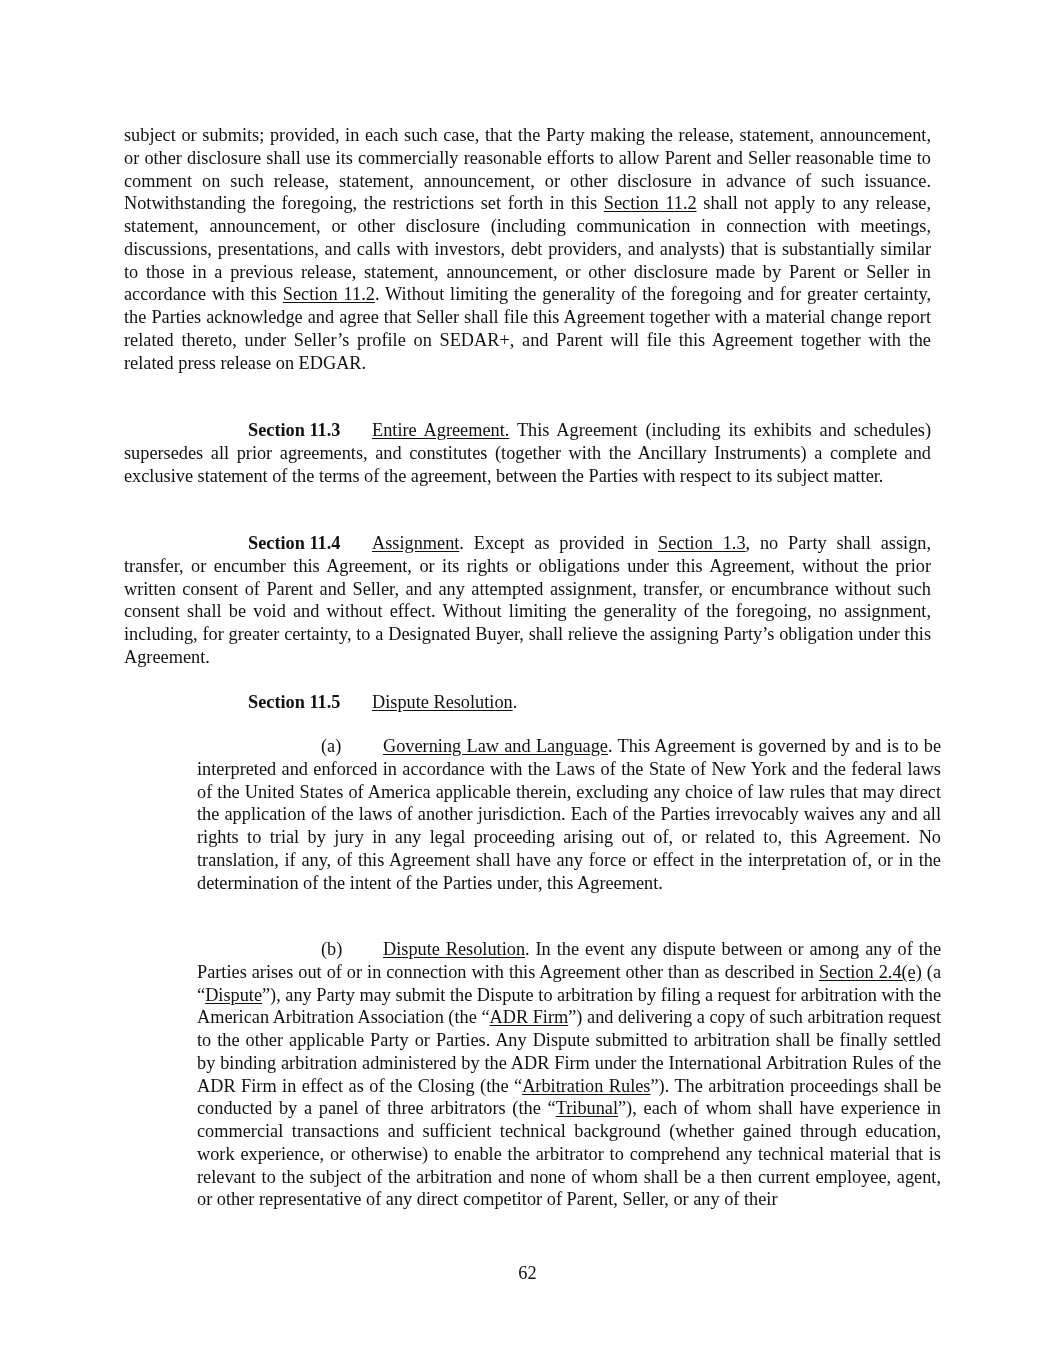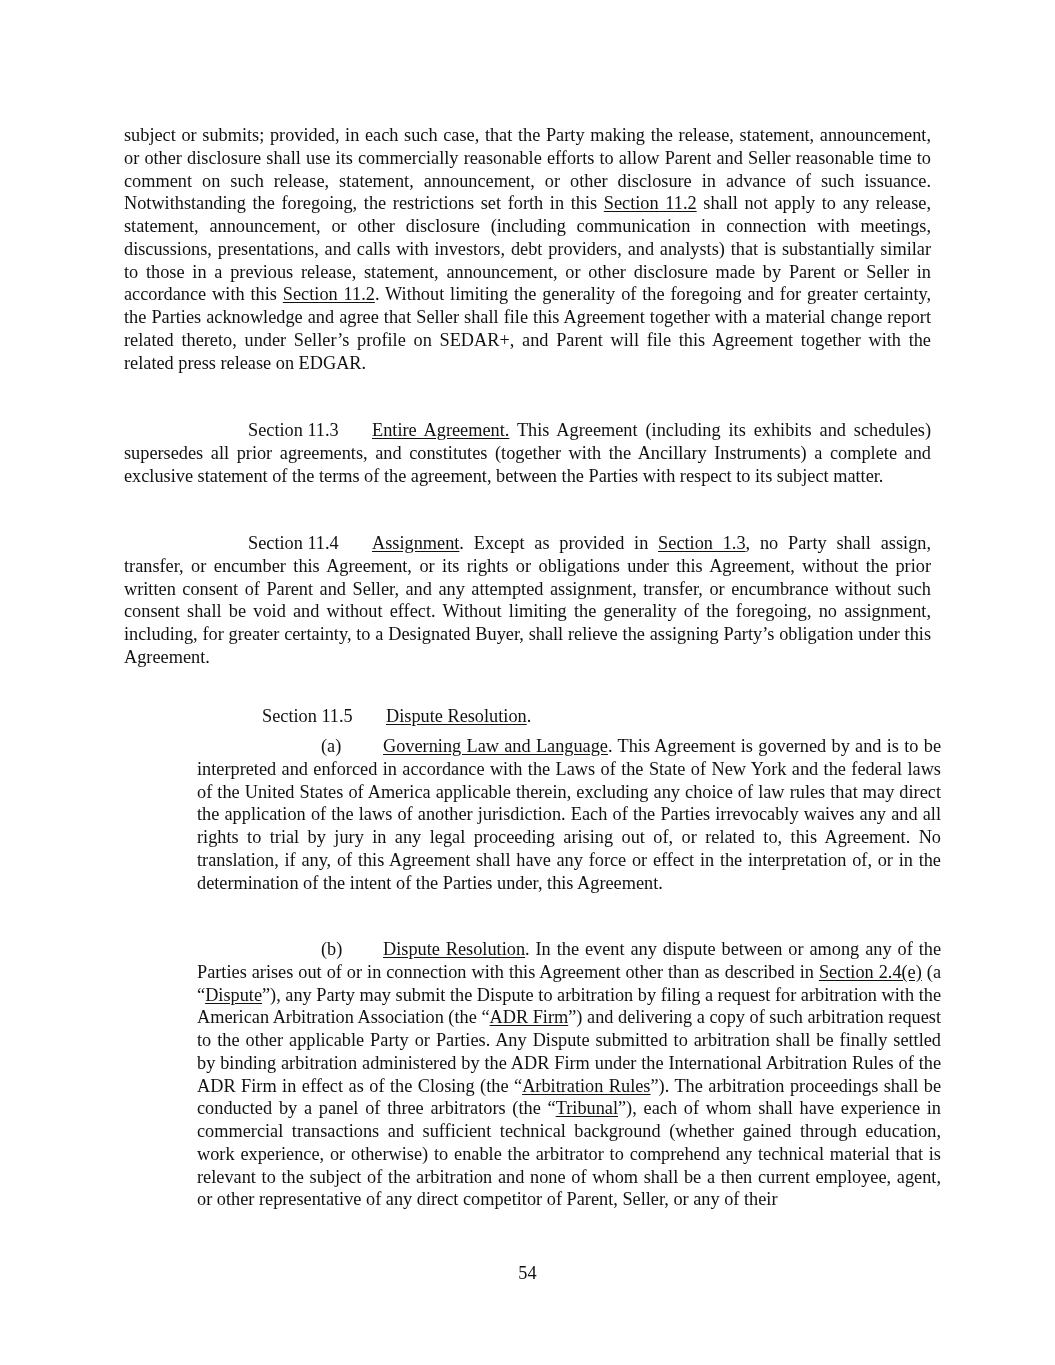--- a/index.html
+++ b/index.html
@@ -4,35 +4,35 @@
 <style>
   html, body { margin: 0; padding: 0; background: #ffffff; }
   body { width: 1055px; height: 1365px; position: relative; overflow: hidden;
          font-family: "Liberation Serif", "DejaVu Serif", serif; color: #111; }
   .page { position: absolute; left: 0; top: 0; width: 848px; height: 1365px; background: #fff; padding-left: 40px; }
   .para { position: absolute; font-size: 18.3px; line-height: 22.75px; text-align: justify; text-align-last: left; }
   .body-left { left: 124px; width: 807px; }
   .sub-left { left: 197px; width: 744px; }
   .u { text-decoration: underline; text-underline-offset: 2px; }
   .ind1 { display: inline-block; width: 124px; }
-  .sec-num { display: inline-block; width: 124px; }
+  .sec-num { display: inline-block; width: 124px; font-weight: bold; }
   .sub-num { display: inline-block; width: 62px; }
   .footer { position: absolute; left: 0; width: 1055px; top: 1263px; text-align: center; font-size: 18.3px; }
 </style>
 </head>
 <body>
 
 <div class="page">
 
   <p class="para body-left" style="top:124px; margin:0;"><span>subject or submits; provided, in each such case, that the Party making the release, statement, announcement, or other disclosure shall use its commercially reasonable efforts to allow Parent and Seller reasonable time to comment on such release, statement, announcement, or other disclosure in advance of such issuance. Notwithstanding the foregoing, the restrictions set forth in this </span><span class="u">Section 11.2</span><span> shall not apply to any release, statement, announcement, or other disclosure (including communication in connection with meetings, discussions, presentations, and calls with investors, debt providers, and analysts) that is substantially similar to those in a previous release, statement, announcement, or other disclosure made by Parent or Seller in accordance with this </span><span class="u">Section 11.2</span><span>. Without limiting the generality of the foregoing and for greater certainty, the Parties acknowledge and agree that Seller shall file this Agreement together with a material change report related thereto, under Seller’s profile on SEDAR+, and Parent will file this Agreement together with the related press release on EDGAR.</span></p>
 
   <p class="para body-left" style="top:419px; margin:0;"><span class="ind1"></span><span class="sec-num" style="width:124px;">Section 11.3</span><span class="u">Entire Agreement.</span><span> This Agreement (including its exhibits and schedules) supersedes all prior agreements, and constitutes (together with the Ancillary Instruments) a complete and exclusive statement of the terms of the agreement, between the Parties with respect to its subject matter.</span></p>
 
   <p class="para body-left" style="top:532px; margin:0;"><span class="ind1"></span><span class="sec-num">Section 11.4</span><span class="u">Assignment</span><span>. Except as provided in </span><span class="u">Section 1.3</span><span>, no Party shall assign, transfer, or encumber this Agreement, or its rights or obligations under this Agreement, without the prior written consent of Parent and Seller, and any attempted assignment, transfer, or encumbrance without such consent shall be void and without effect. Without limiting the generality of the foregoing, no assignment, including, for greater certainty, to a Designated Buyer, shall relieve the assigning Party’s obligation under this Agreement.</span></p>
 
-  <p class="para body-left" style="top:691px; margin:14px;"><span class="ind1"></span><span class="sec-num">Section 11.5</span><span class="u">Dispute Resolution</span><span>.</span></p>
+  <p class="para body-left" style="top:691px; margin:0;"><span class="ind1"></span><span class="sec-num">Section 11.5</span><span class="u">Dispute Resolution</span><span>.</span></p>
 
   <p class="para sub-left" style="top:735px; margin:0;"><span class="ind1" style="width:124px;"></span><span class="sub-num" style="width:62px;">(a)</span><span class="u">Governing Law and Language</span><span>. This Agreement is governed by and is to be interpreted and enforced in accordance with the Laws of the State of New York and the federal laws of the United States of America applicable therein, excluding any choice of law rules that may direct the application of the laws of another jurisdiction. Each of the Parties irrevocably waives any and all rights to trial by jury in any legal proceeding arising out of, or related to, this Agreement. No translation, if any, of this Agreement shall have any force or effect in the interpretation of, or in the determination of the intent of the Parties under, this Agreement.</span></p>
 
   <p class="para sub-left" style="top:938px; margin:0;"><span class="ind1" style="width:124px;"></span><span class="sub-num" style="width:62px;">(b)</span><span class="u">Dispute Resolution</span><span>. In the event any dispute between or among any of the Parties arises out of or in connection with this Agreement other than as described in </span><span class="u">Section 2.4(e)</span><span> (a “</span><span class="u">Dispute</span><span>”), any Party may submit the Dispute to arbitration by filing a request for arbitration with the American Arbitration Association (the “</span><span class="u">ADR Firm</span><span>”) and delivering a copy of such arbitration request to the other applicable Party or Parties. Any Dispute submitted to arbitration shall be finally settled by binding arbitration administered by the ADR Firm under the International Arbitration Rules of the ADR Firm in effect as of the Closing (the “</span><span class="u">Arbitration Rules</span><span>”). The arbitration proceedings shall be conducted by a panel of three arbitrators (the “</span><span class="u">Tribunal</span><span>”), each of whom shall have experience in commercial transactions and sufficient technical background (whether gained through education, work experience, or otherwise) to enable the arbitrator to comprehend any technical material that is relevant to the subject of the arbitration and none of whom shall be a then current employee, agent, or other representative of any direct competitor of Parent, Seller, or any of their</span></p>
 
-  <div class="footer">54</div>
+  <div class="footer">62</div>
 </div>
 
 </body></html>

